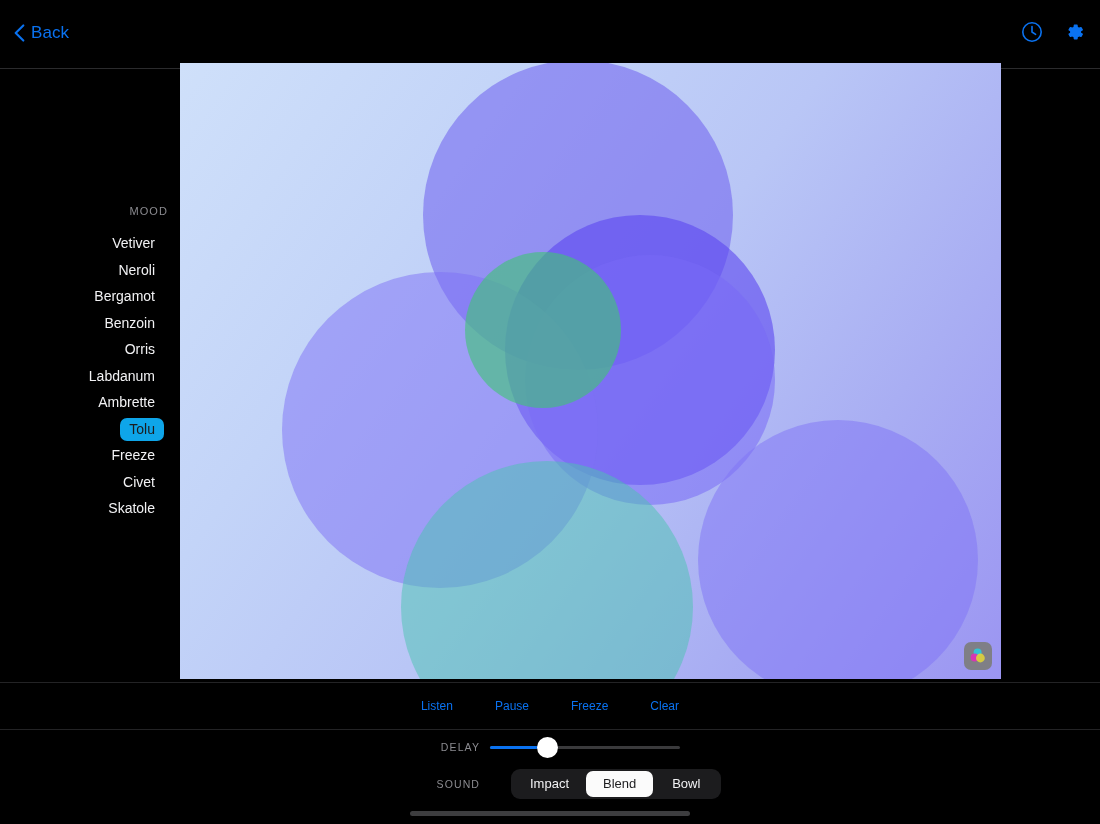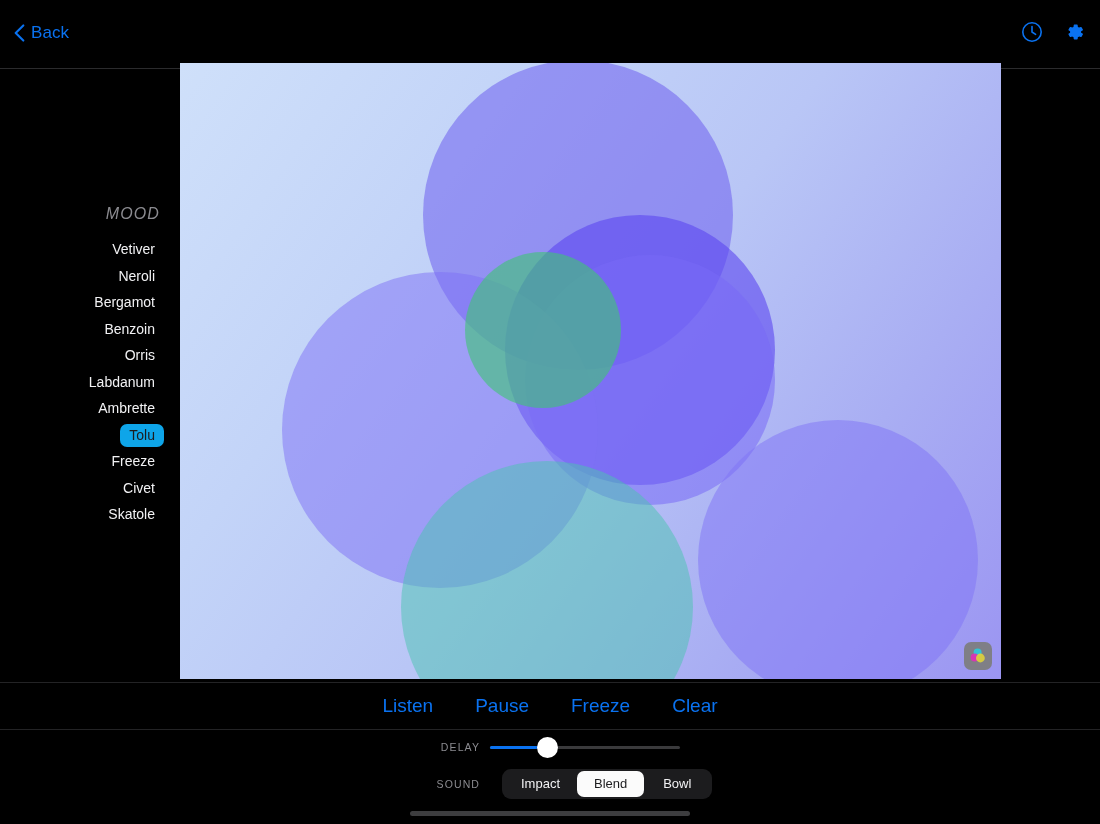--- a/index.html
+++ b/index.html
@@ -44,26 +44,25 @@
 
   
   .sidebar {
     position: absolute; left: 0; top: 57px;
     width: 180px; height: 625px;
     padding-top: 148px;
     text-align: right;
   }
   .sidebar-header {
     color: #8b8b90;
-    font-size: 16px;
+    font-size: 11px;
     letter-spacing: 1.1px;
-    padding-right: 20px;
+    padding-right: 12px;
     margin-bottom: 13px;
     text-transform: uppercase;
-    font-style: italic;
   }
   .sidebar-item {
     height: 26.5px;
     line-height: 26.5px;
     padding-right: 16px;
     color: #f2f2f4;
     font-size: 14px;
     cursor: pointer;
     white-space: nowrap;
   }
@@ -109,21 +108,21 @@
   .action-row {
     position: absolute; left: 0; top: 682px;
     width: 1100px; height: 48px;
     border-top: 1px solid #232325;
     border-bottom: 1px solid #232325;
     display: flex; align-items: center; justify-content: center;
     gap: 22px;
   }
   .action-btn {
     color: #0a72f0;
-    font-size: 19px;
+    font-size: 12px;
     padding: 4px 10px;
     cursor: pointer;
     white-space: nowrap;
   }
 
   
   .controls {
     position: absolute; left: 0; top: 730px;
     width: 1100px; height: 70px;
   }
@@ -170,20 +169,21 @@
   }
 
   
   .seg-row { left: 424px; top: 39px; gap: 12px; }
   .segmented {
     display: flex;
     background: #1c1c1e;
     border-radius: 9px;
     padding: 2px;
     gap: 0;
+    margin-left: 9px;
   }
   .seg-item {
     font-size: 13px;
     color: #f2f2f4;
     padding: 5px 17px 6px;
     border-radius: 7px;
     cursor: pointer;
     white-space: nowrap;
     text-align: center;
     min-width: 66px;

